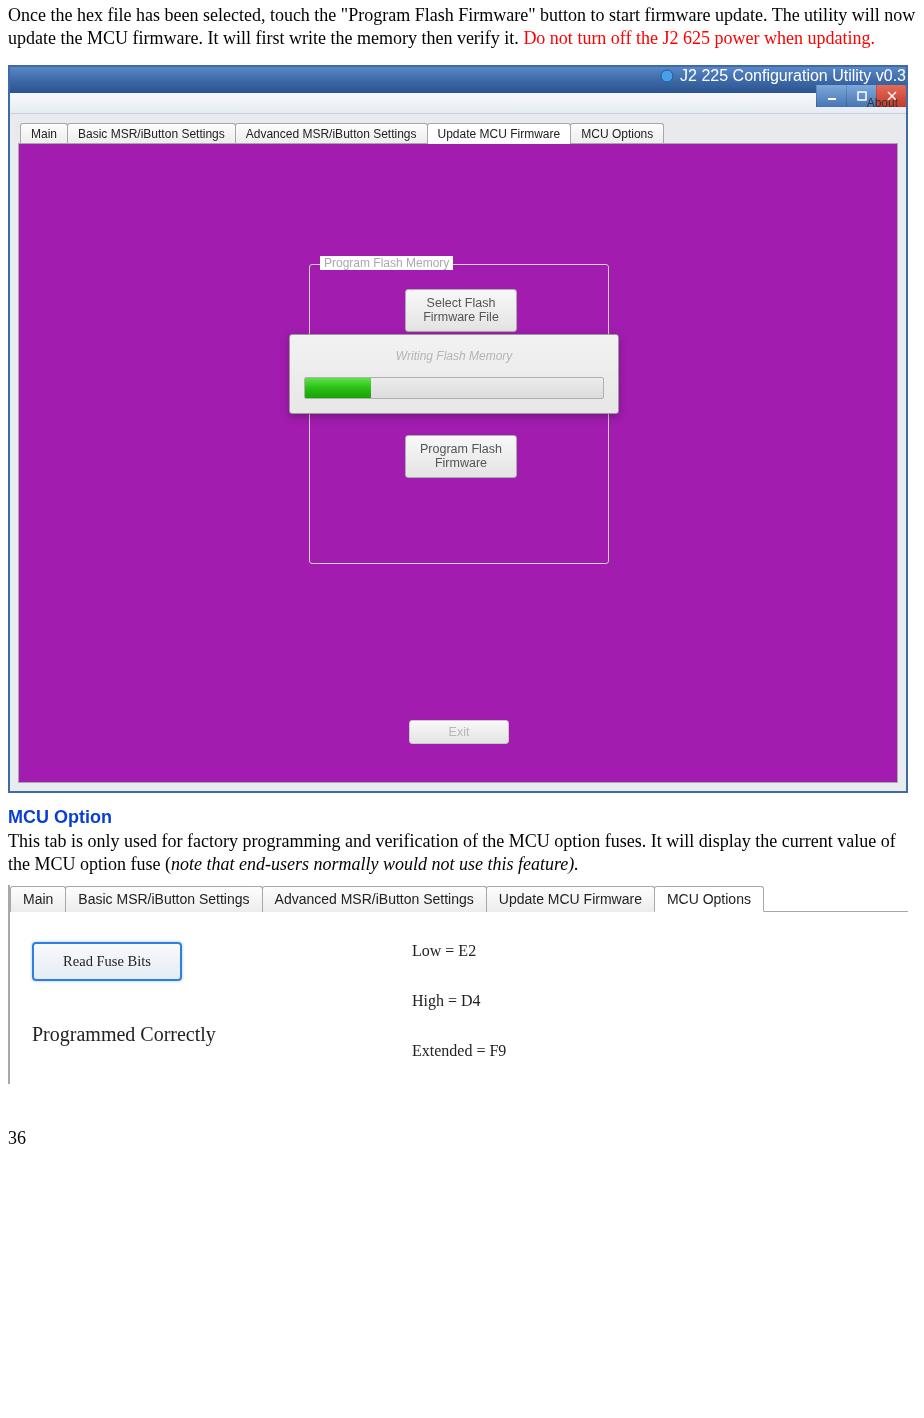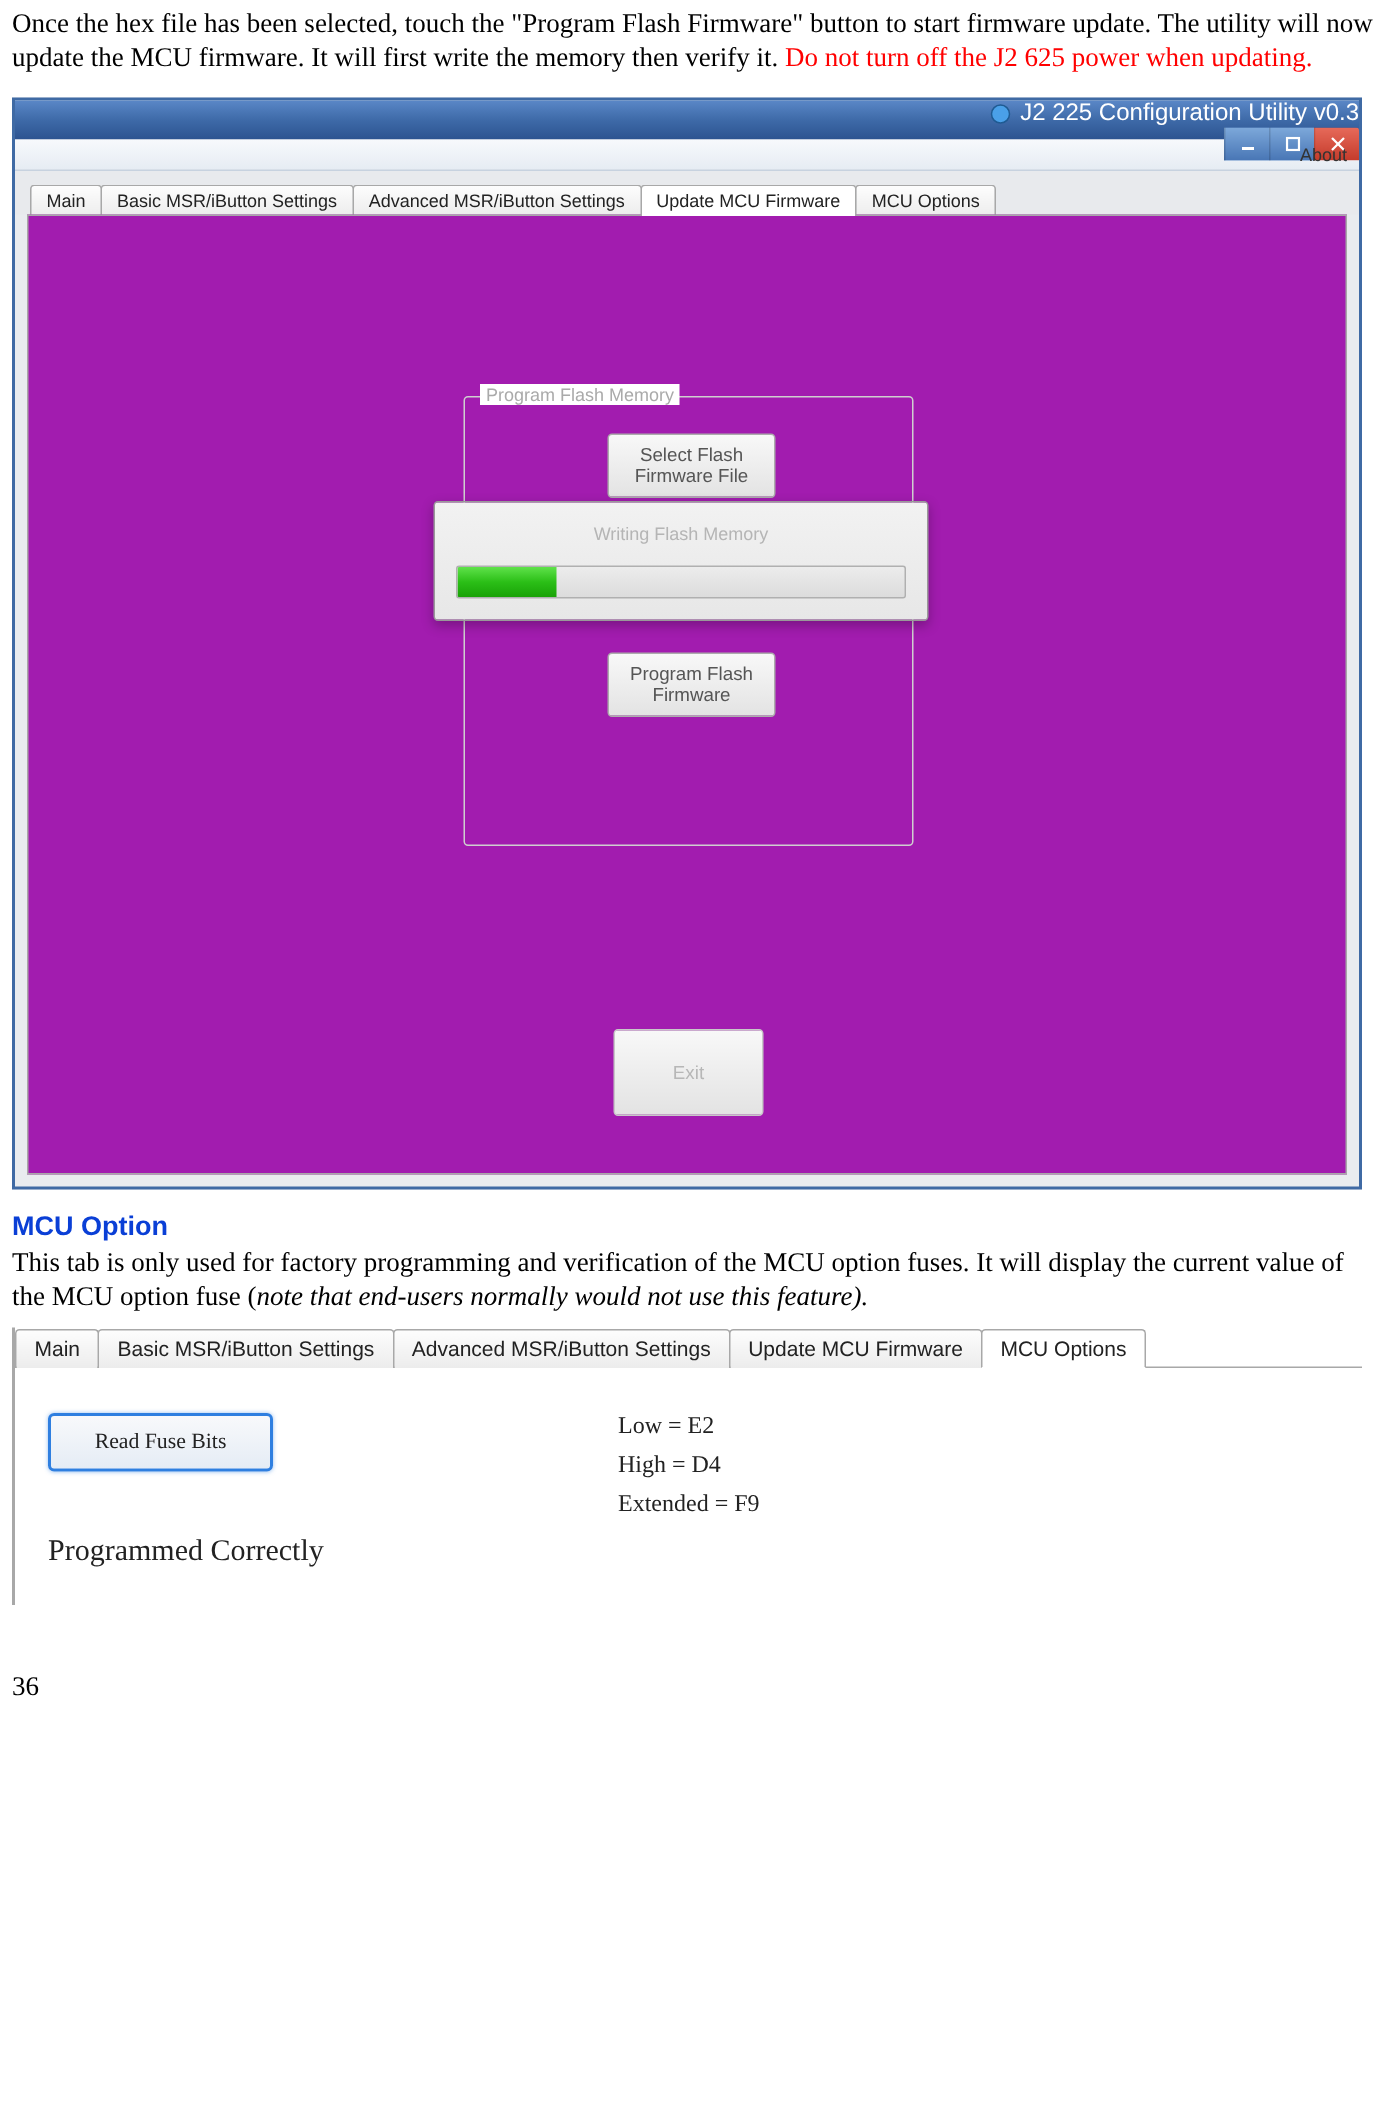--- a/index.html
+++ b/index.html
@@ -100,39 +100,39 @@
       left: 270px;
       top: 190px;
       width: 330px;
       background: linear-gradient(to bottom,#f2f2f2,#e7e7e7);
       border: 1px solid #999;
       border-radius: 3px;
       box-shadow: 0 3px 8px rgba(0,0,0,.25);
       padding: 14px;
       z-index: 5;
     }
-    .dialog .dlg-title { text-align:center; color:#b5b5b5; font-size:12px; margin-bottom:14px; }
+    .dialog .dlg-title { text-align:center; color:#b5b5b5; font-size:12px; margin-bottom:14px;font-style:italic; }
     .progress-outer {
       height: 22px;
       border: 1px solid #b0b0b0;
       background: linear-gradient(to bottom,#ececec,#dcdcdc);
       border-radius: 2px;
       overflow: hidden;
     }
     .progress-inner {
       height: 100%;
       width: 22%;
       background: linear-gradient(to bottom,#5fe24a 0%, #2bbf17 50%, #19a207 100%);
     }
     .exit-btn {
       position: absolute;
       left: 390px;
       bottom: 38px;
       width: 100px;
-      padding: 21px 4px;
+      padding: 4px 4px;
       background: linear-gradient(to bottom,#f8f8f8,#e3e3e3);
       border: 1px solid #c8c8c8;
       border-radius: 3px;
       text-align: center;
       color: #b7b7b7;
       font-size: 12.5px;
     }
     .section-h { color: #0a3fd6; font-weight: bold; font-size: 18px; font-family: Arial, sans-serif; margin-bottom: 2px; }
     .section-p { line-height: 1.3; margin-bottom: 8px; }
     .emph { font-style: italic; }
@@ -170,21 +170,21 @@
       display:inline-block;
       width: 150px;
       padding: 9px 8px;
       border: 2px solid #2f7fe0;
       border-radius: 4px;
       background: linear-gradient(to bottom,#f8f9fb,#e5ecf5);
       text-align: center;
       font-size: 14.5px;
       box-shadow: 0 0 3px rgba(47,127,224,.5);
     }
-    .values-col { display:flex; flex-direction:column; gap:8px; }
+    .values-col { display:flex; flex-direction:column; gap:32px; }
     .status-row { margin-top: 42px; font-size: 20px;}
     .footer {
       display:flex; justify-content:space-between;
       font-size: 18px;
       margin-top: 4px;
     }
   </style>
 </head>
 <body>
 

